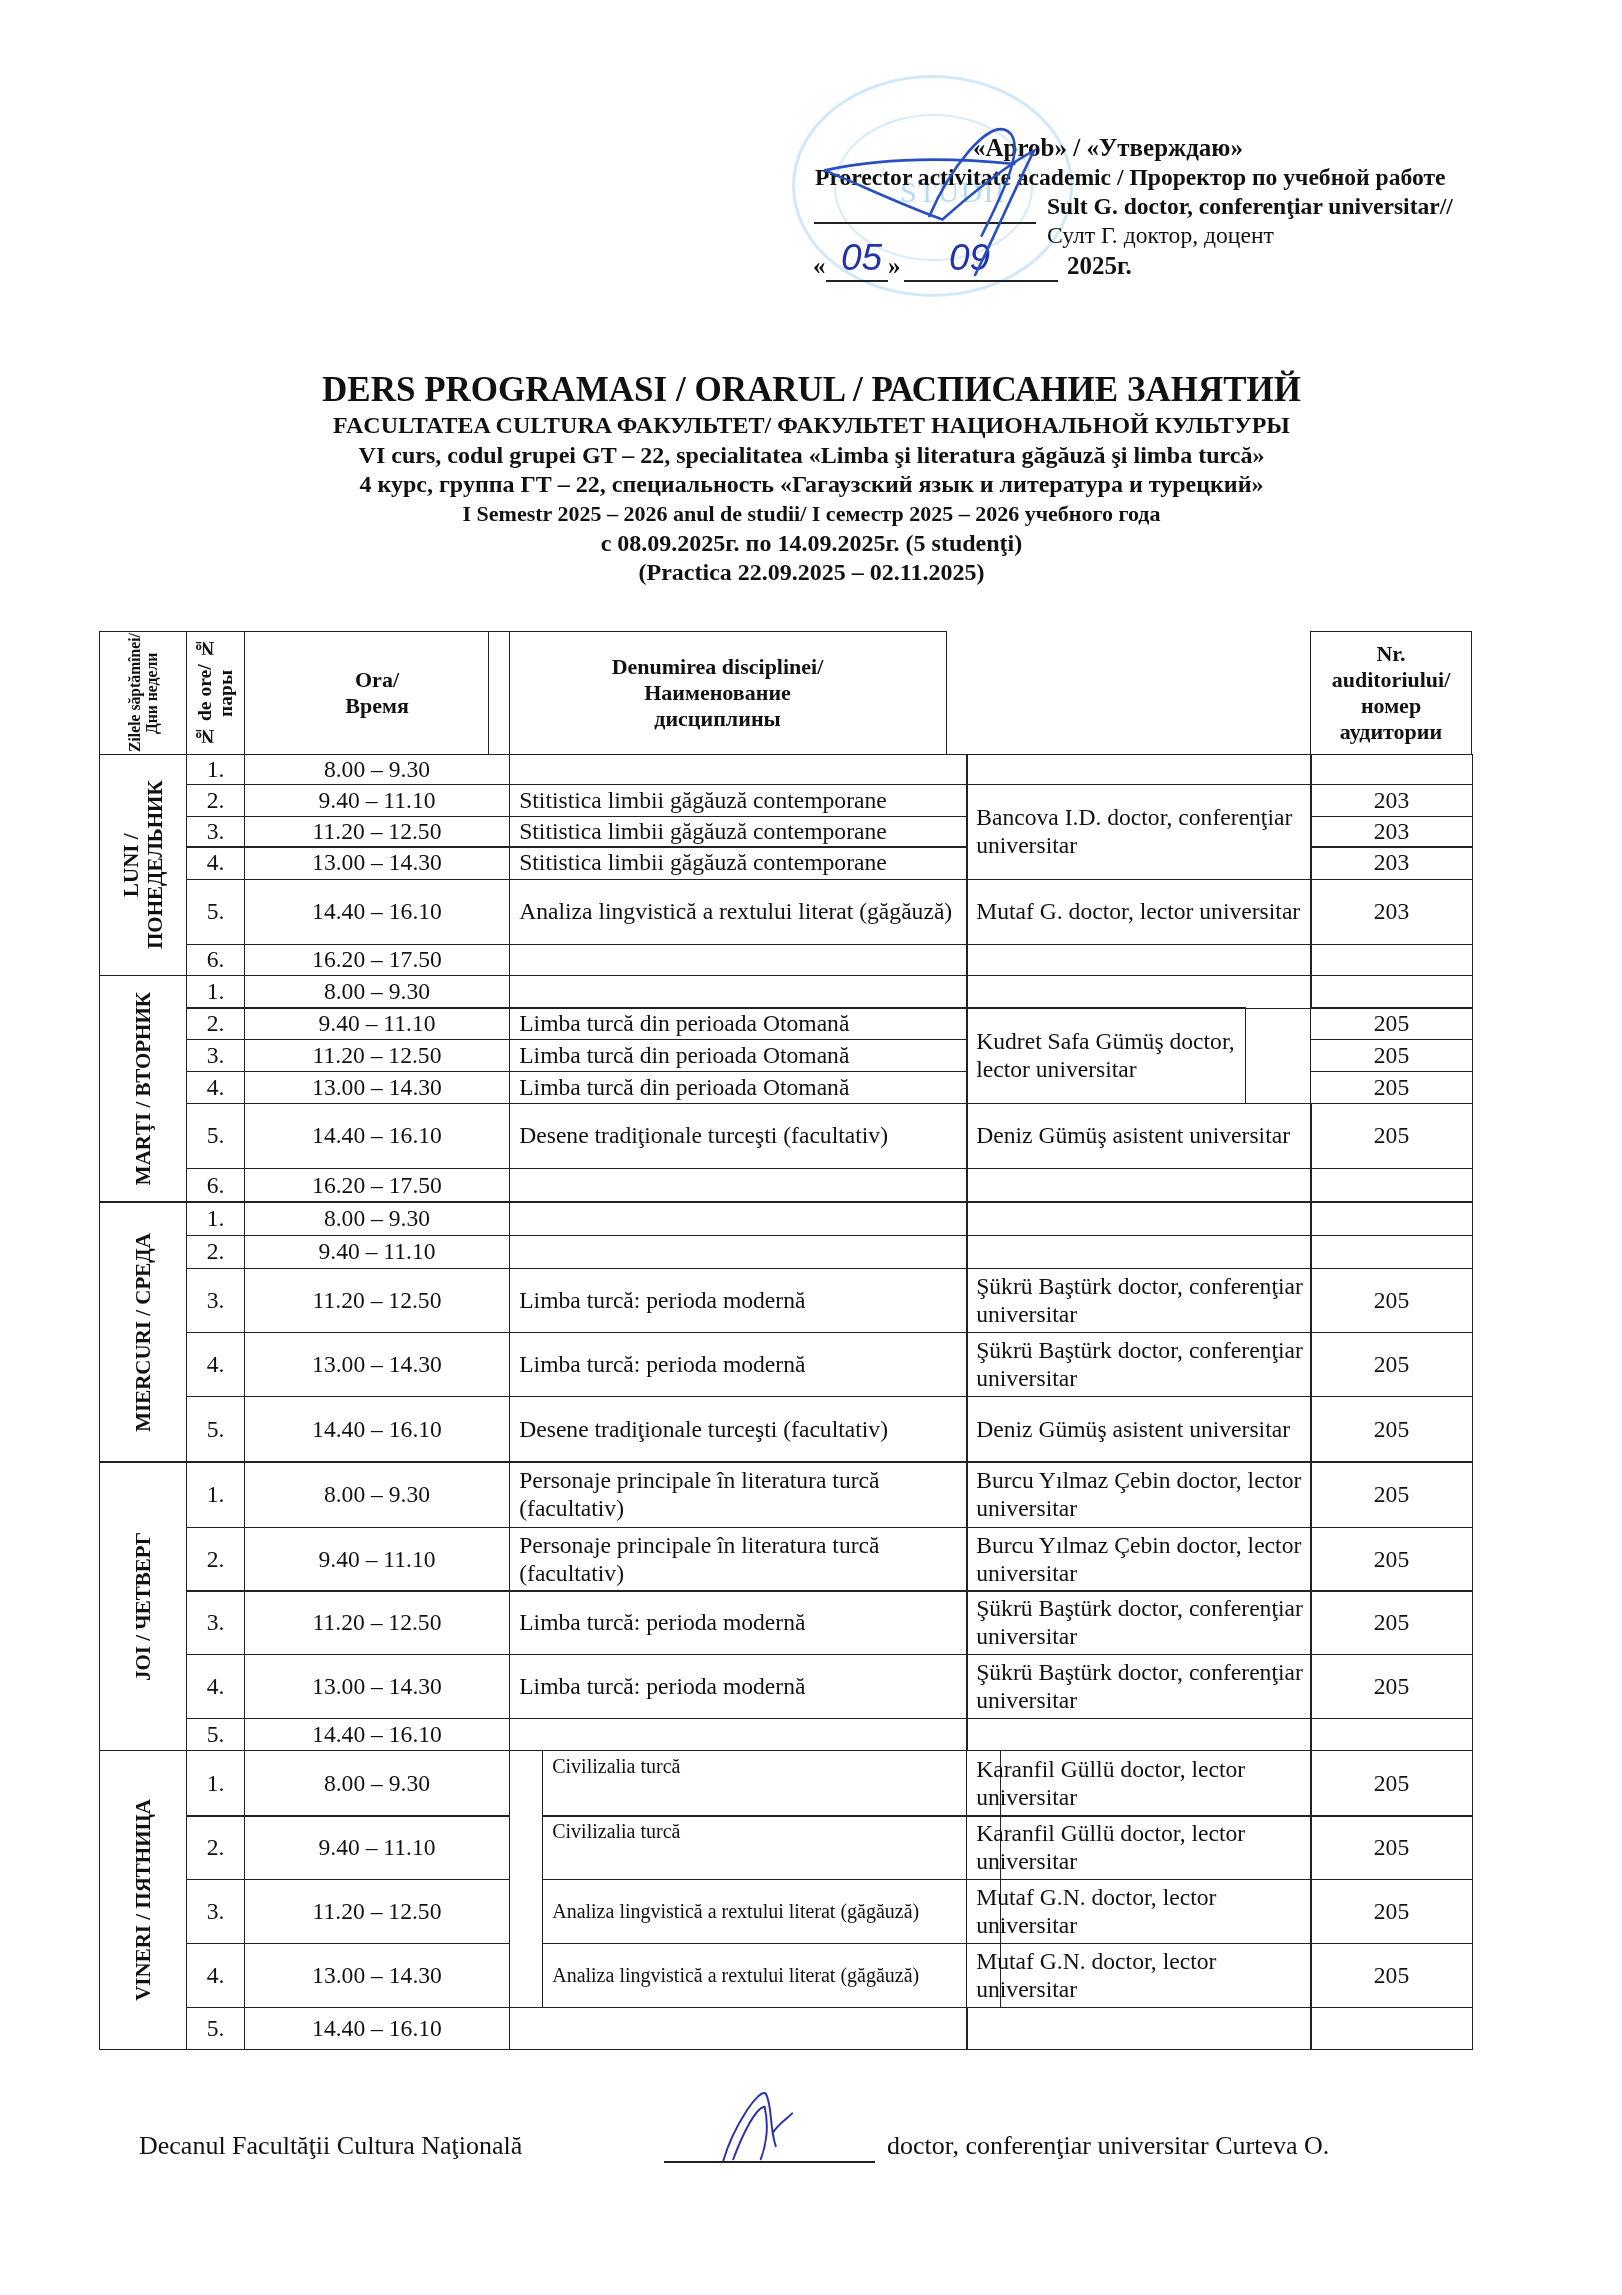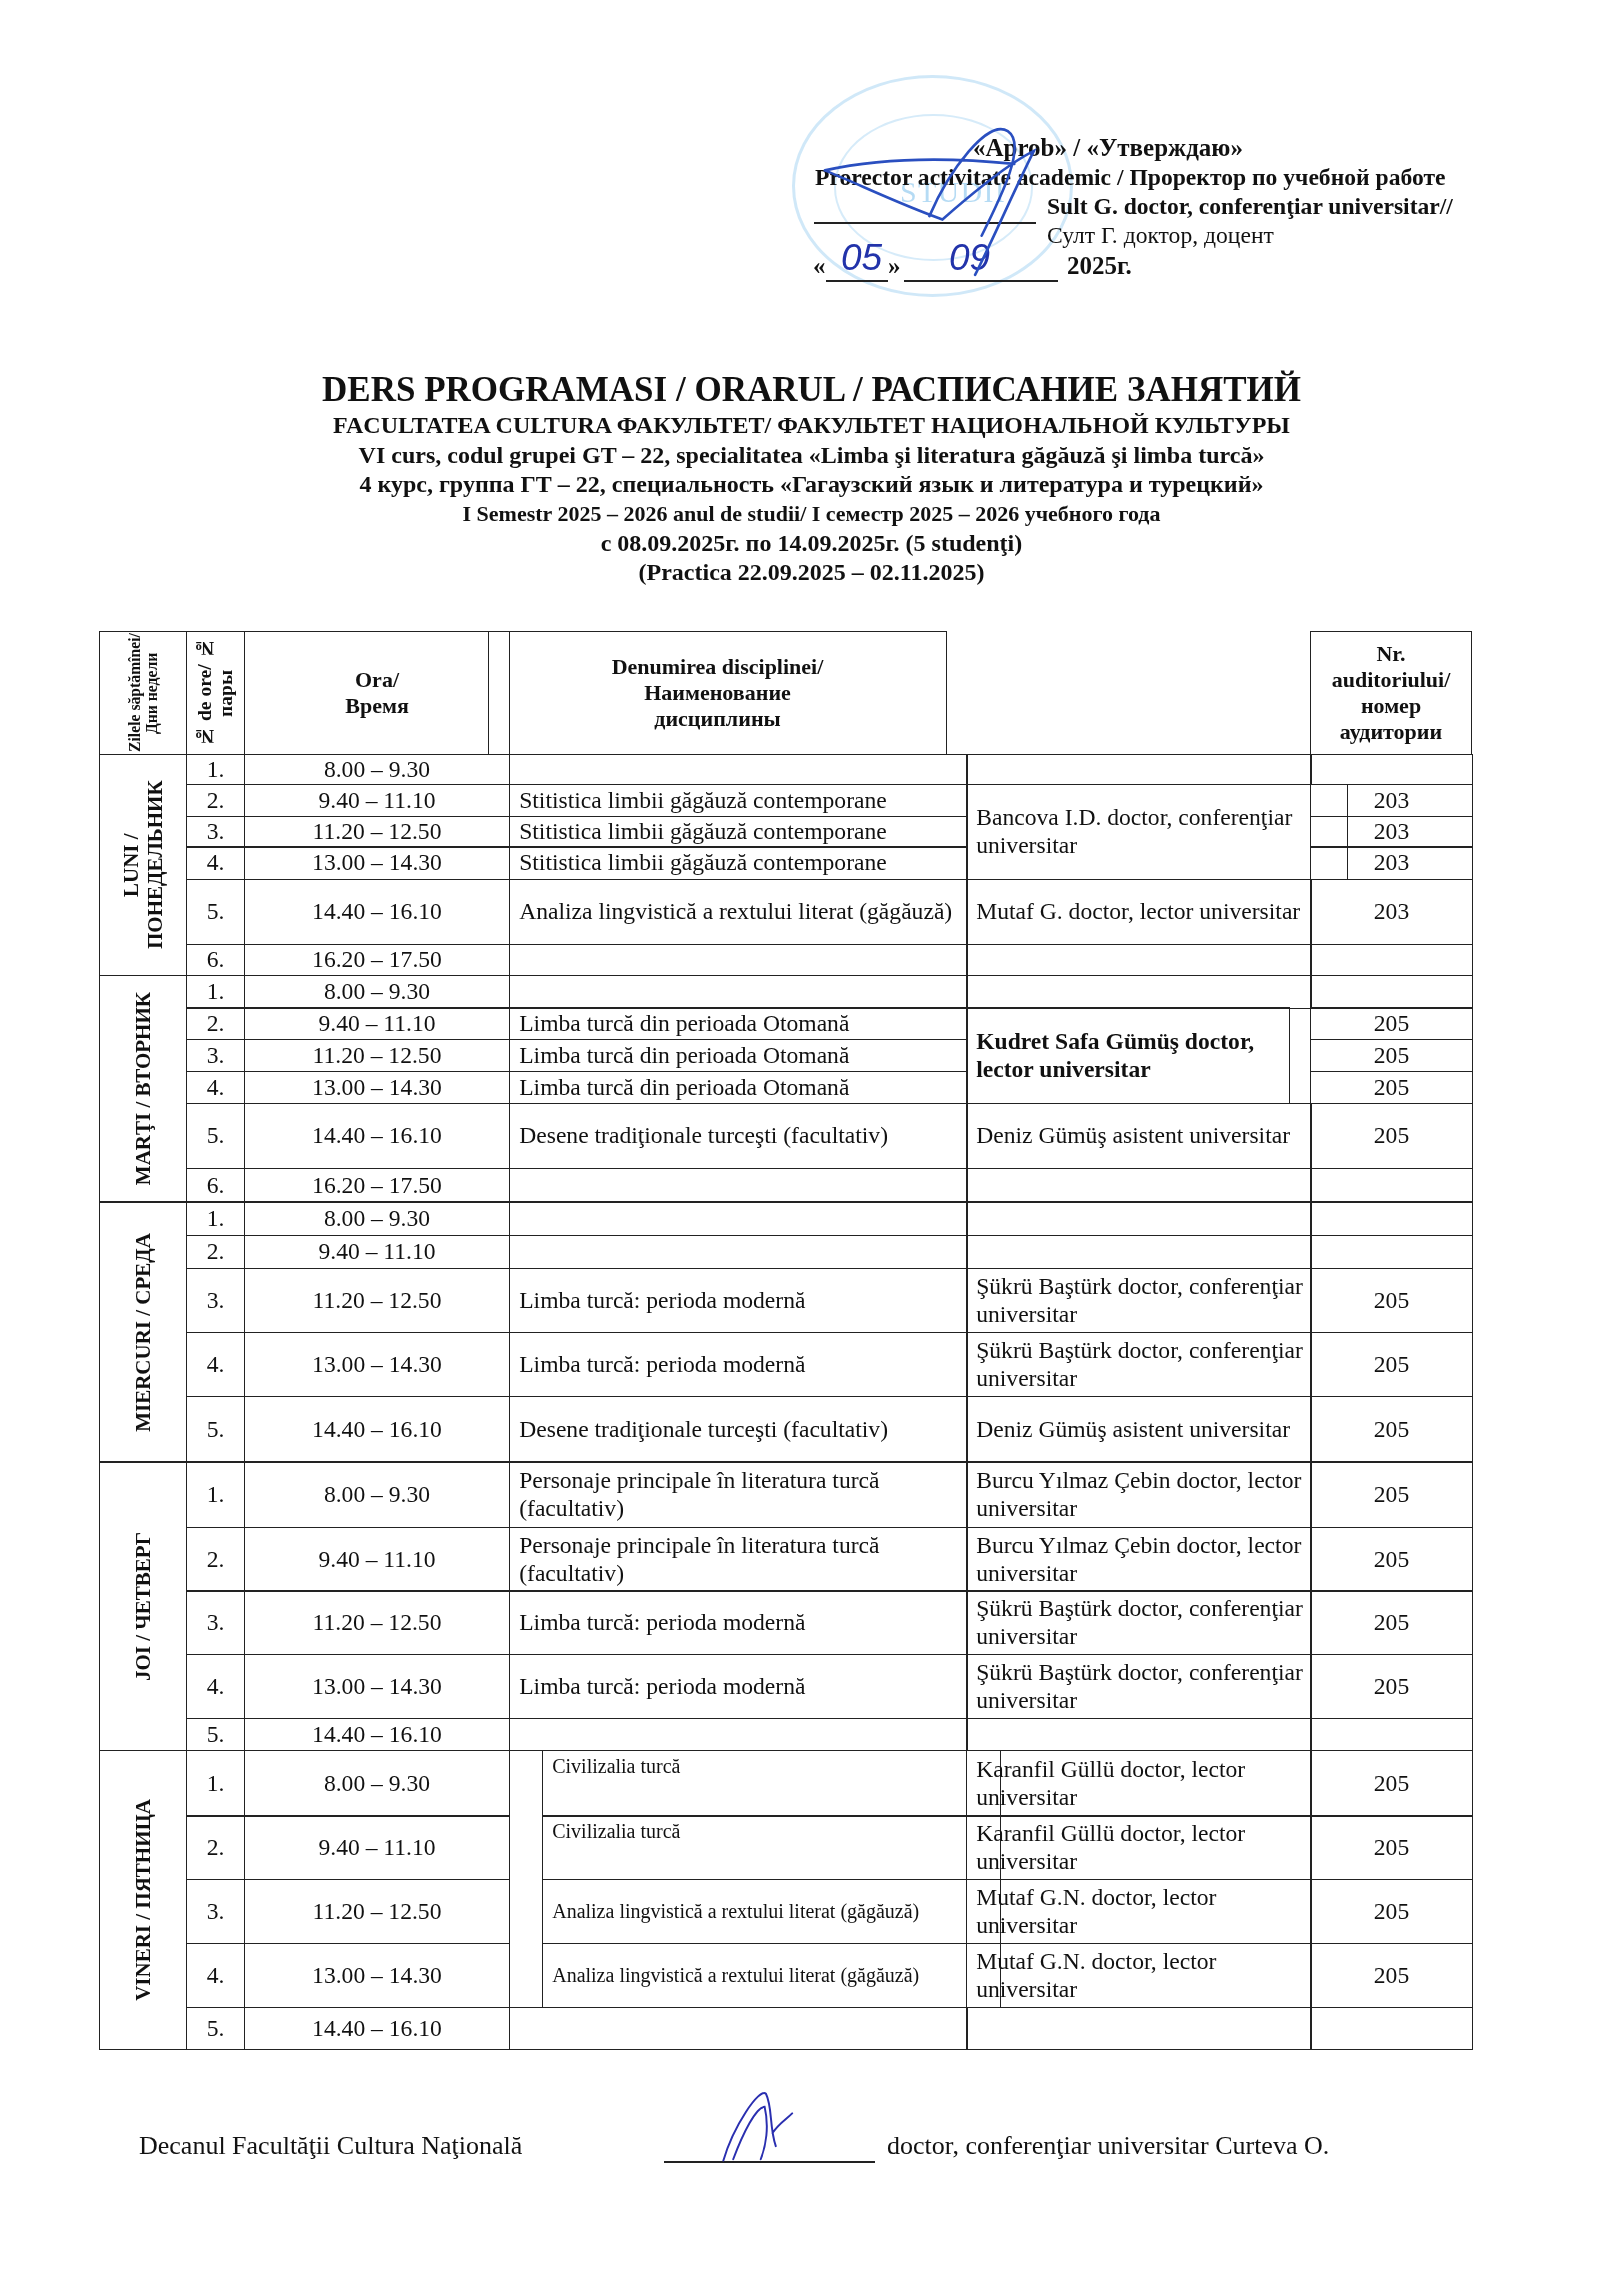--- a/index.html
+++ b/index.html
@@ -113,21 +113,21 @@
     </div>
     <div class="cell c" style="left: 87px; top: 153px; width: 59px; height: 33px;">
       <span>2.</span>
     </div>
     <div class="cell c" style="left: 145px; top: 153px; width: 266px; height: 33px;">
       <span>9.40  –  11.10</span>
     </div>
     <div class="cell l" style="left: 410px; top: 153px; width: 459px; height: 33px;">
       <span>Stitistica limbii găgăuză contemporane</span>
     </div>
-    <div class="cell l" style="left: 867px; top: 153px; width: 382px; height: 96px;">
+    <div class="cell l" style="left: 867px; top: 153px; width: 346px; height: 96px;">
       <span>Bancova I.D.  doctor, conferenţiar universitar</span>
     </div>
     <div class="cell c" style="left: 1211px; top: 153px; width: 163px; height: 33px;">
       <span>203</span>
     </div>
     <div class="cell c" style="left: 87px; top: 185px; width: 59px; height: 32px;">
       <span>3.</span>
     </div>
     <div class="cell c" style="left: 145px; top: 185px; width: 266px; height: 32px;">
       <span>11.20 – 12.50</span>
@@ -200,21 +200,21 @@
     </div>
     <div class="cell c" style="left: 87px; top: 376px; width: 59px; height: 33px;">
       <span>2.</span>
     </div>
     <div class="cell c" style="left: 145px; top: 376px; width: 266px; height: 33px;">
       <span>9.40  –  11.10</span>
     </div>
     <div class="cell l" style="left: 410px; top: 376px; width: 459px; height: 33px;">
       <span>Limba turcă din perioada Otomană</span>
     </div>
-    <div class="cell l" style="left: 867px; top: 376px; width: 324px; height: 97px; font-weight: bold;">
+    <div class="cell l" style="left: 867px; top: 376px; width: 280px; height: 97px;">
       <span>Kudret Safa Gümüş  doctor, lector universitar</span>
     </div>
     <div class="cell c" style="left: 1211px; top: 376px; width: 163px; height: 33px;">
       <span>205</span>
     </div>
     <div class="cell c" style="left: 87px; top: 408px; width: 59px; height: 33px;">
       <span>3.</span>
     </div>
     <div class="cell c" style="left: 145px; top: 408px; width: 266px; height: 33px;">
       <span>11.20 – 12.50</span>

